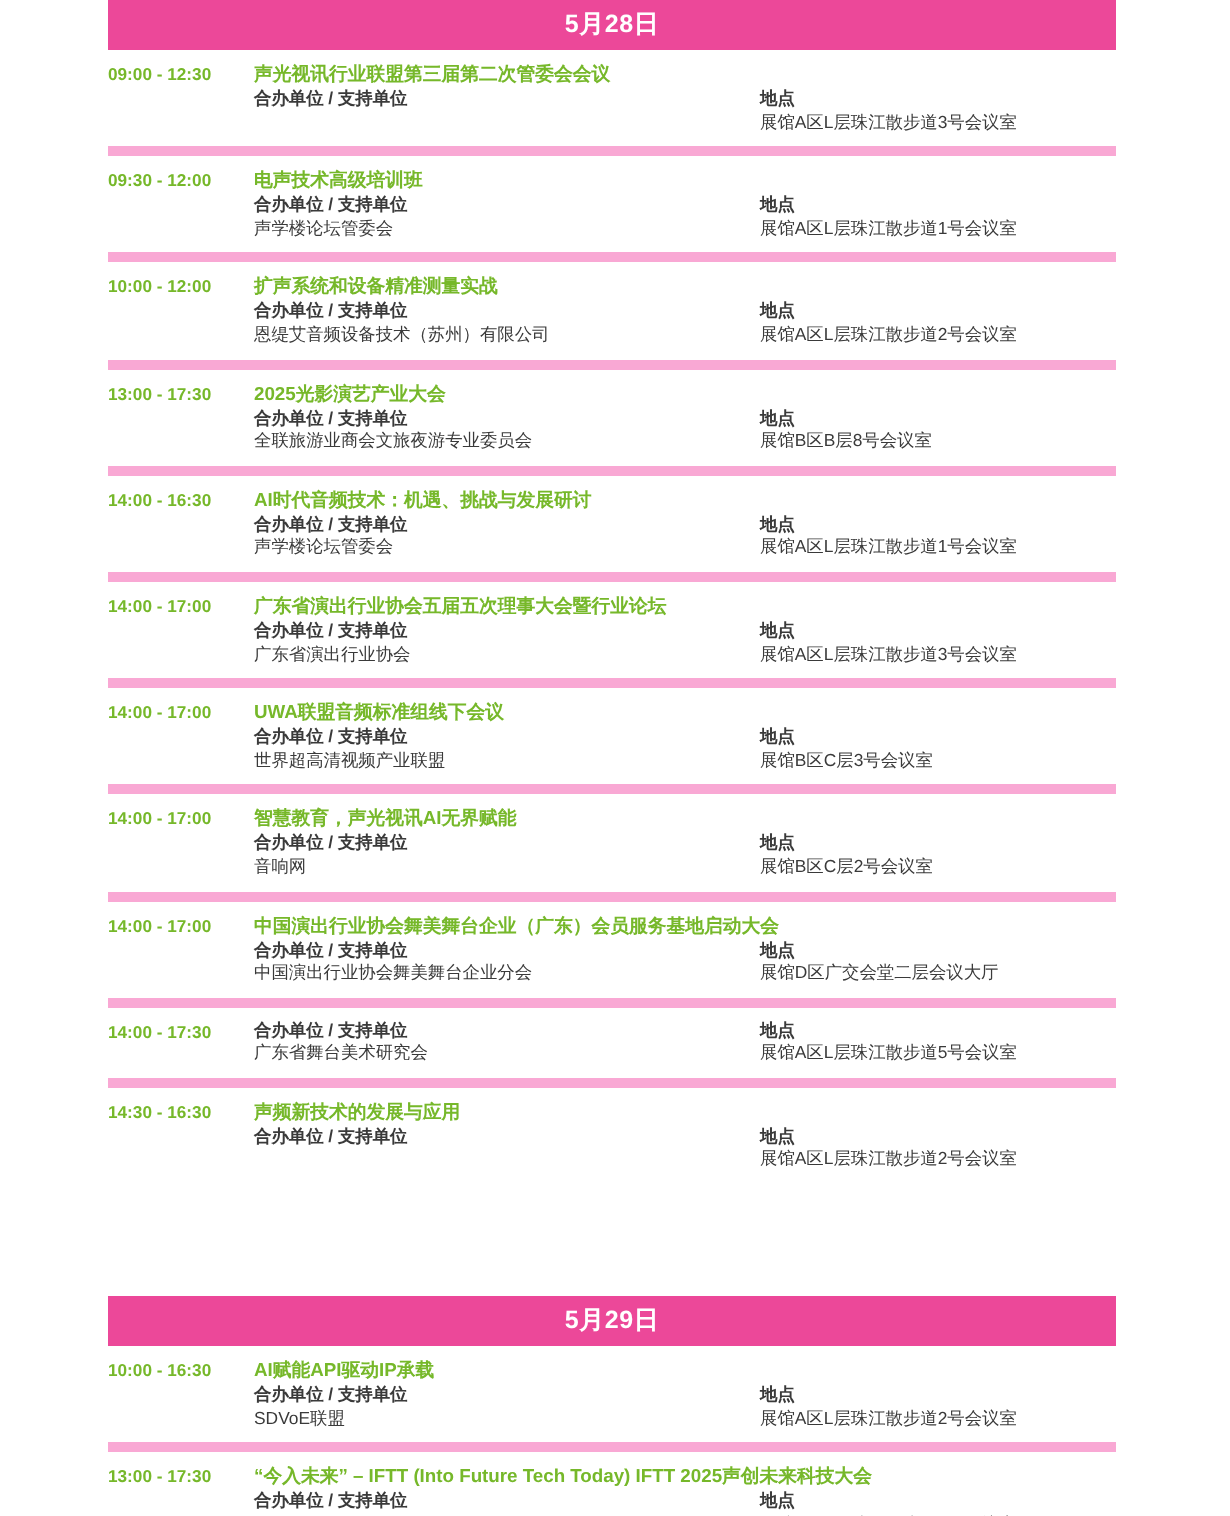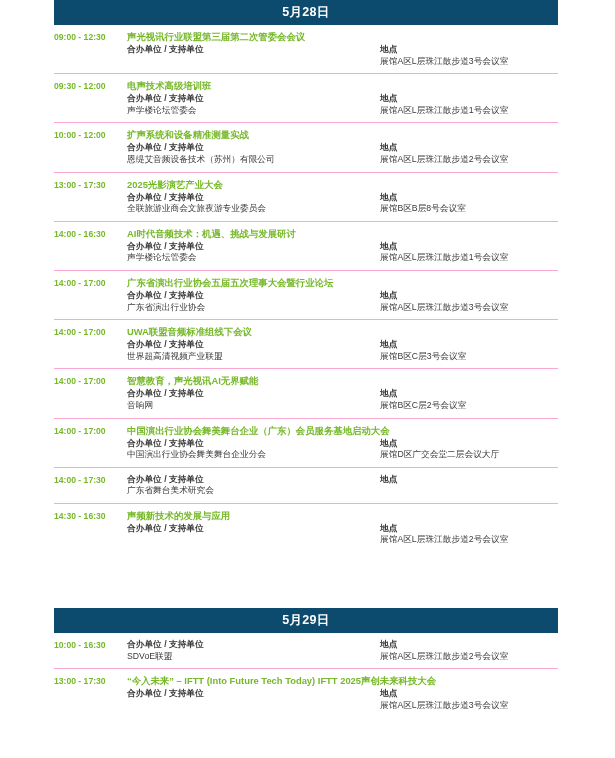--- a/index.html
+++ b/index.html
@@ -23,37 +23,37 @@
   .schedule {
     position: absolute;
     left: 54px;
     top: 0;
     width: 504px;
   }
   .day-block {
     width: 100%;
   }
   .day-header {
-    background: #0c4a6e;
+    background: #ec4899;
     color: #ffffff;
     text-align: center;
     font-weight: bold;
     font-size: 12.5px;
     letter-spacing: 0.3px;
     height: 25px;
     line-height: 25px;
     margin: 0;
   }
   .sessions {
     width: 100%;
   }
   .session-row {
     display: flex;
     align-items: flex-start;
-    border-bottom: 1px solid #f9a8d4;
+    border-bottom: 5px solid #f9a8d4;
     padding-top: 6px;
     padding-bottom: 6px;
     box-sizing: border-box;
   }
   .session-row.last {
     border-bottom: none;
   }
   .session-time {
     flex: 0 0 73px;
     color: #76b82a;
@@ -260,20 +260,21 @@
           <div class="session-row">
             <div class="session-time">14:00 - 17:30</div>
             <div class="session-body">
               <div class="session-cols">
                 <div class="col-org">
                   <div class="field-label">合办单位 / 支持单位</div>
                   <div class="field-value">广东省舞台美术研究会</div>
                 </div>
                 <div class="col-venue">
                   <div class="field-label">地点</div>
+                  <div class="field-value">展馆A区L层珠江散步道5号会议室</div>
                 </div>
               </div>
             </div>
           </div>
           <div class="session-row last">
             <div class="session-time">14:30 - 16:30</div>
             <div class="session-body">
               <div class="session-title">声频新技术的发展与应用</div>
               <div class="session-cols">
                 <div class="col-org">
@@ -288,20 +289,21 @@
           </div>
         </div>
       </div>
       <div class="day-gap"></div>
       <div class="day-block">
         <div class="day-header">5月29日</div>
         <div class="sessions">
           <div class="session-row">
             <div class="session-time">10:00 - 16:30</div>
             <div class="session-body">
+              <div class="session-title">AI赋能API驱动IP承载</div>
               <div class="session-cols">
                 <div class="col-org">
                   <div class="field-label">合办单位 / 支持单位</div>
                   <div class="field-value">SDVoE联盟</div>
                 </div>
                 <div class="col-venue">
                   <div class="field-label">地点</div>
                   <div class="field-value">展馆A区L层珠江散步道2号会议室</div>
                 </div>
               </div>

